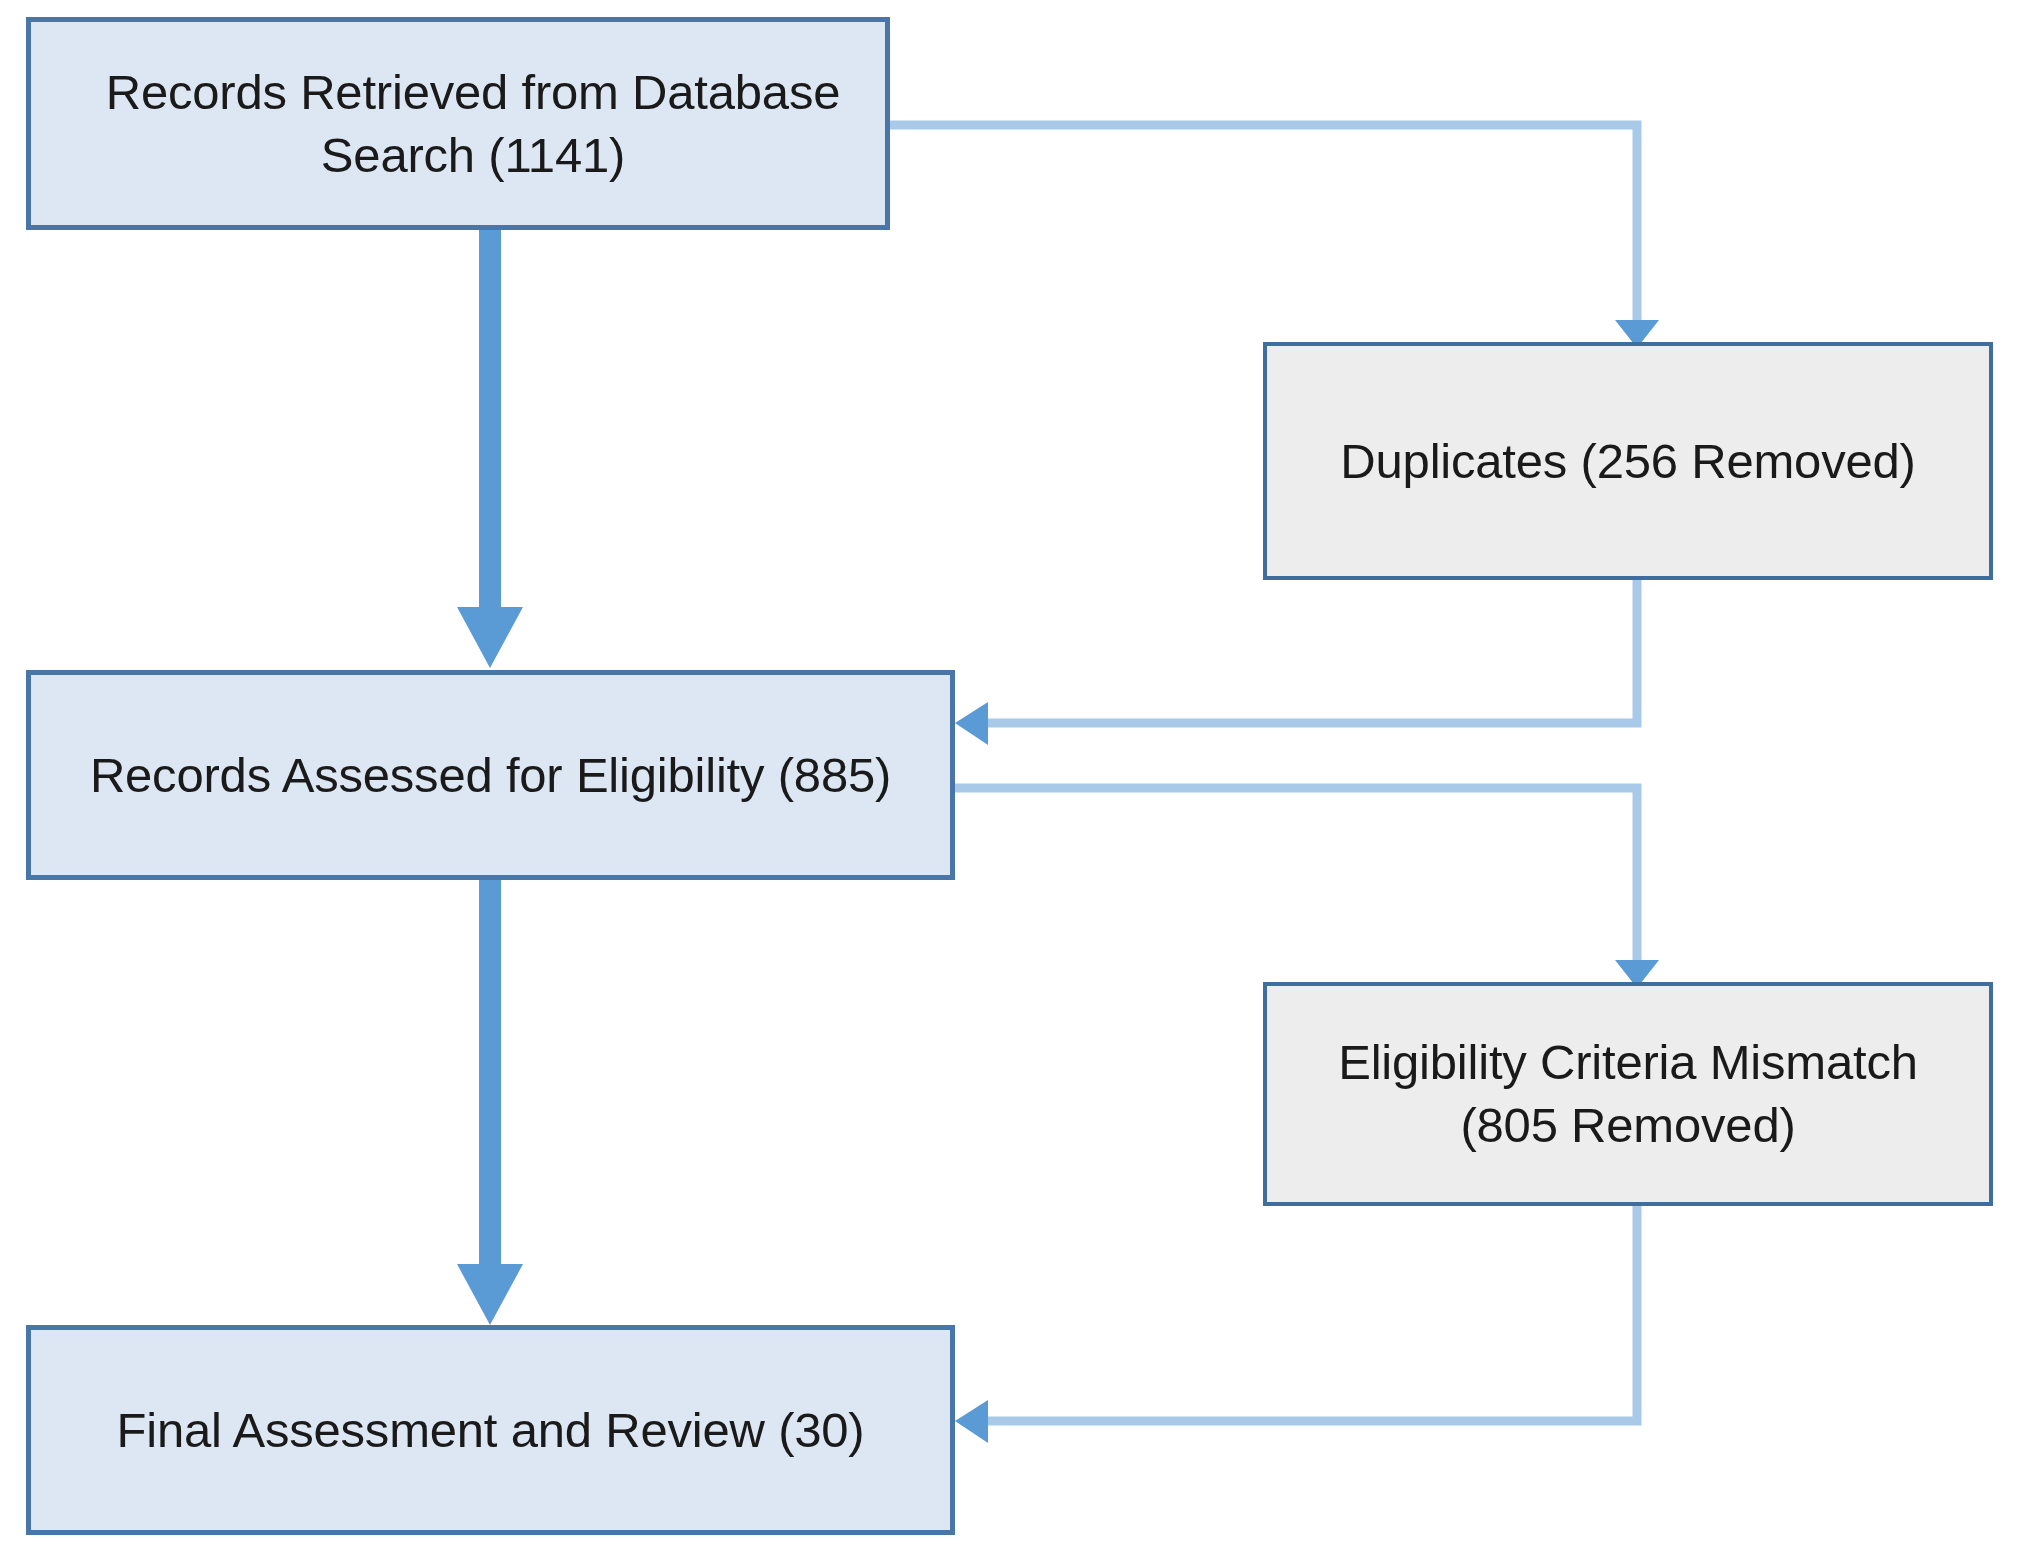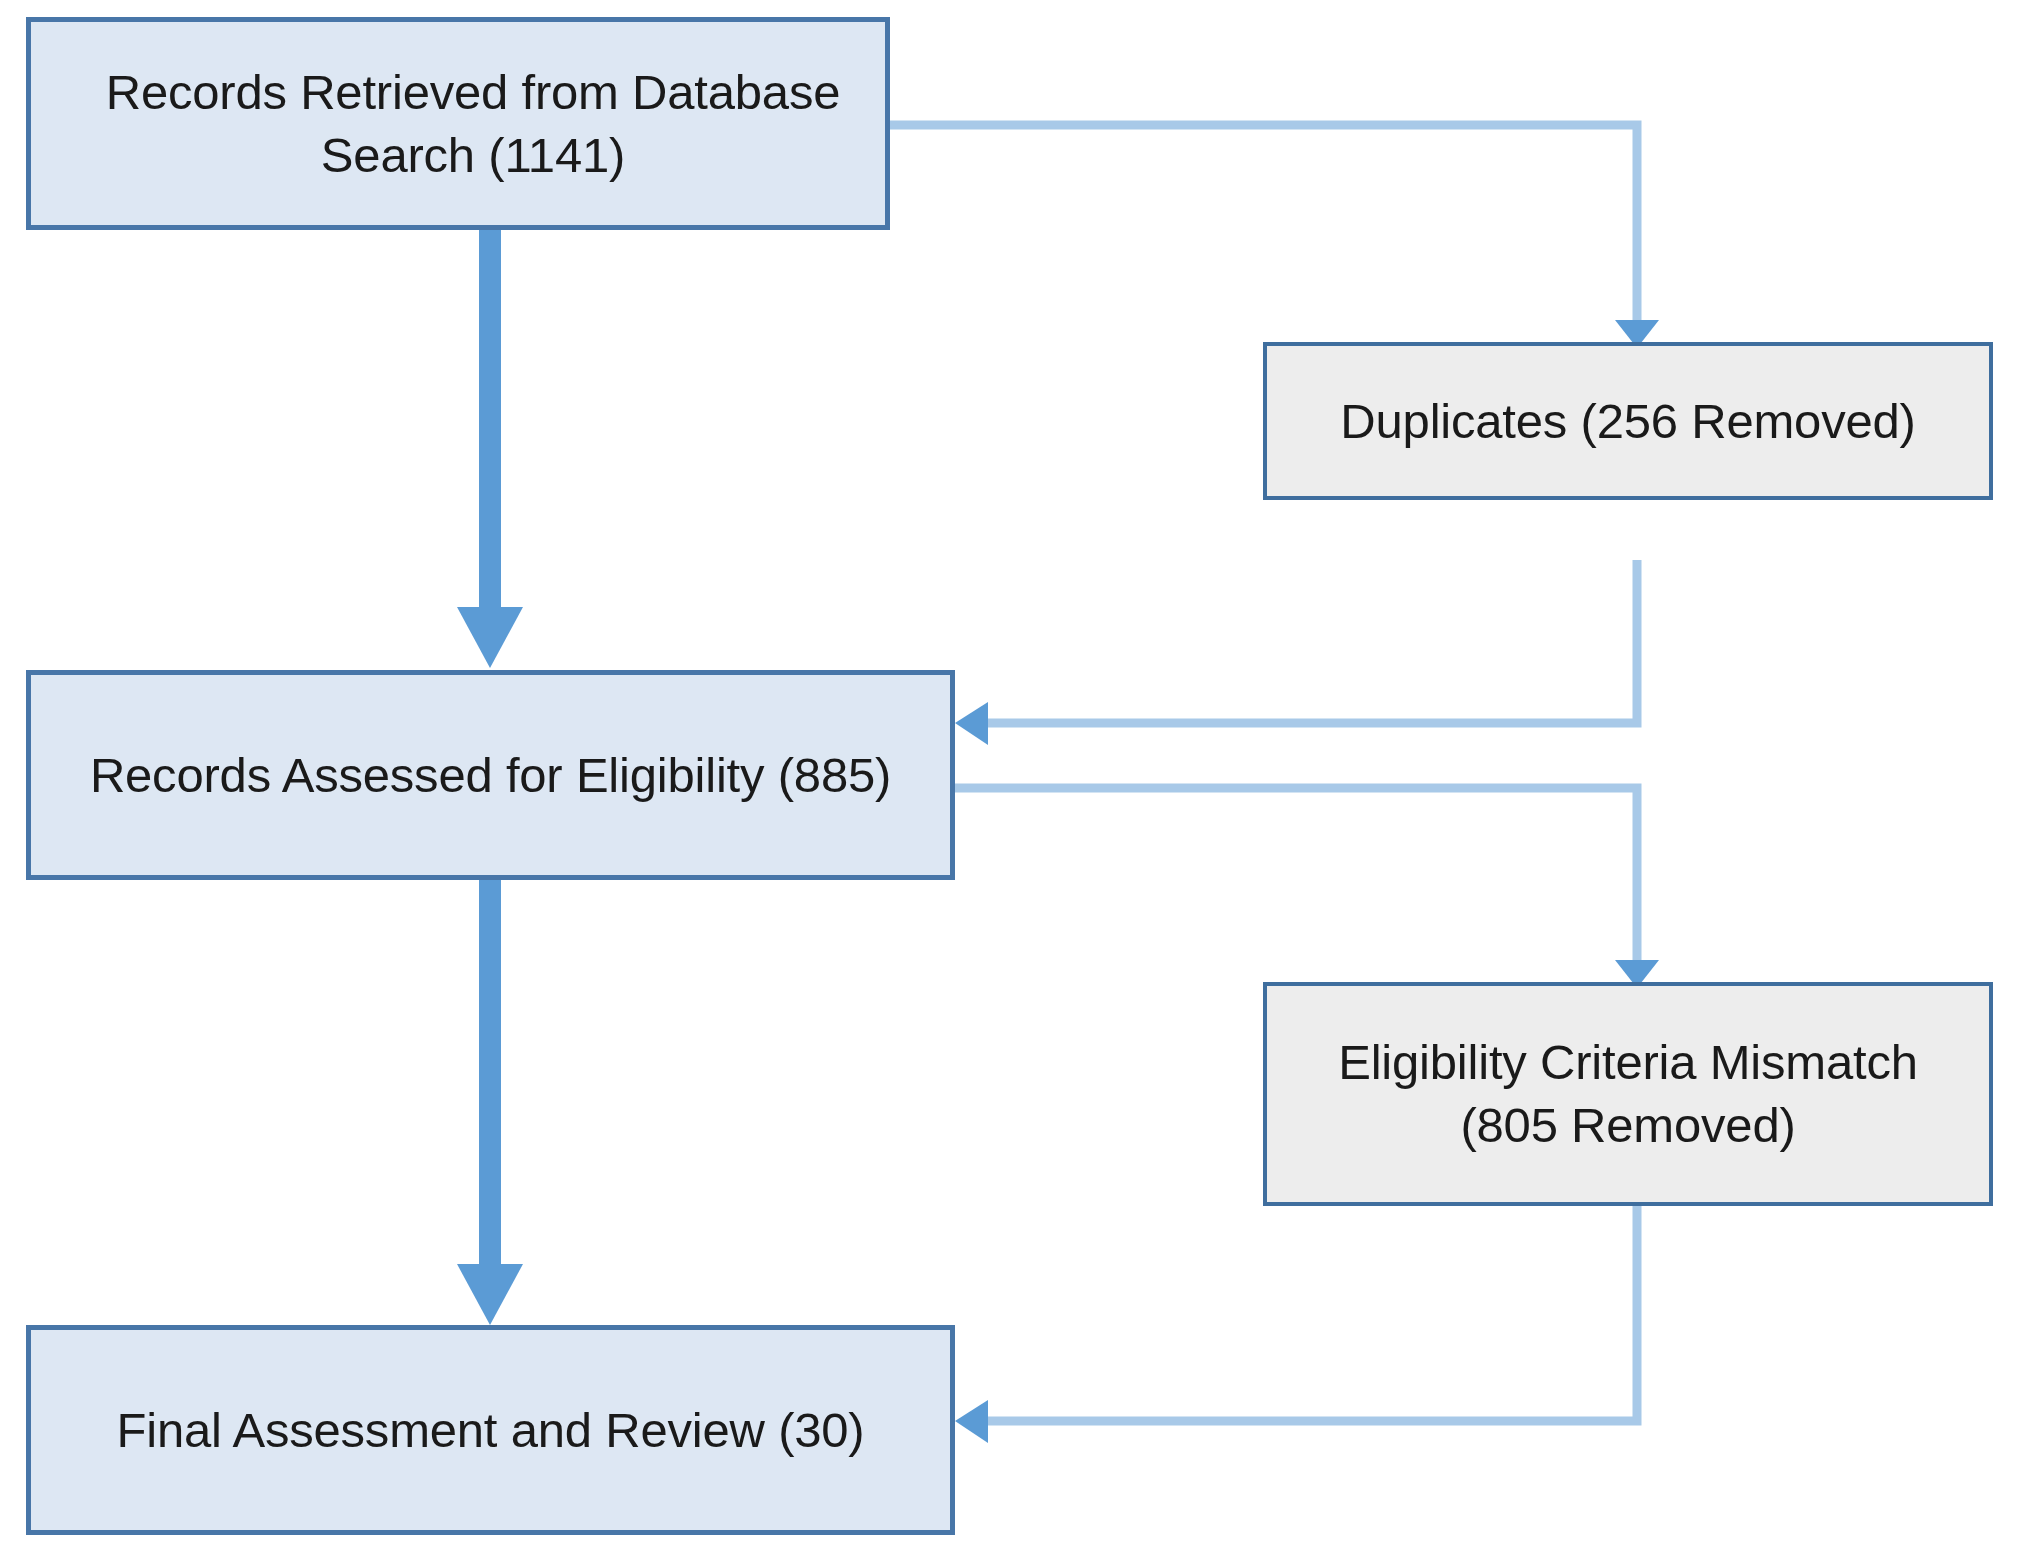--- a/index.html
+++ b/index.html
@@ -84,21 +84,21 @@
     <g>
       <path d="M 490 880 L 490 1272" stroke="#5b9bd5" stroke-width="22" fill="none"></path>
       <polygon points="457,1264 523,1264 490,1325" fill="#5b9bd5"></polygon>
     </g>
   </svg>
 
   <div class="node primary" style="left:26px; top:17px; width:864px; height:213px;padding-left:48px;">
     <span class="label">Records Retrieved from Database Search (1141)</span>
   </div>
 
-  <div class="node excluded" style="left:1263px; top:342px; width:730px; height:158px;">
+  <div class="node excluded" style="left:1263px; top:342px; width:730px; height:238px;">
     <span class="label">Duplicates (256 Removed)</span>
   </div>
 
   <div class="node primary" style="left:26px; top:670px; width:929px; height:210px;justify-content:flex-end;">
     <span class="label">Records Assessed for Eligibility (885)</span>
   </div>
 
   <div class="node excluded" style="left:1263px; top:982px; width:730px; height:224px;align-items:center;">
     <span class="label">Eligibility Criteria Mismatch (805 Removed)</span>
   </div>

